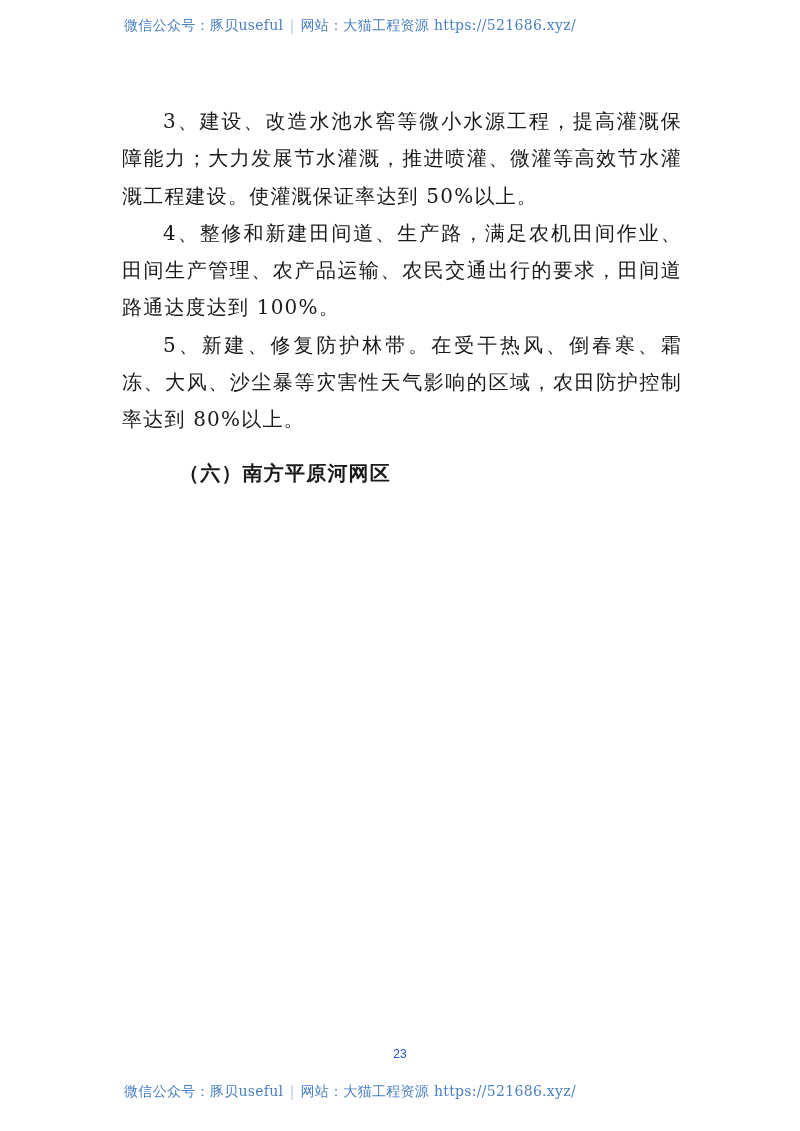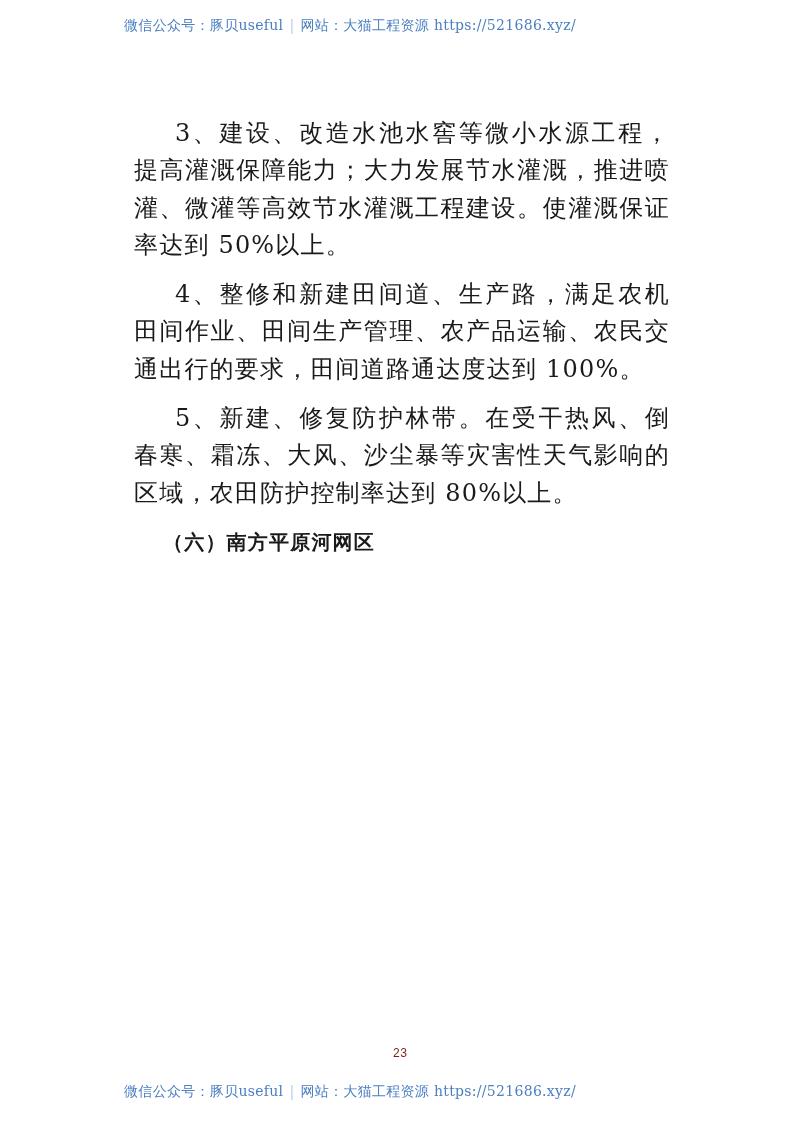--- a/index.html
+++ b/index.html
@@ -4,27 +4,27 @@
 <style>
   html, body { margin: 0; padding: 0; background: #ffffff; }
   body { width: 800px; height: 1131px; position: relative; overflow: hidden;
          font-family: "DejaVu Serif", "Liberation Serif", serif; color: #1a1a1a; }
   .watermark { position: absolute; left: 0; width: 700px; text-align: center;
                font-size: 14px; color: #4a7fc1; letter-spacing: 0.3px; white-space: nowrap; }
   .watermark .sep { color: #b9cbe3; margin: 0 6px; }
   .wm-top { top: 17px; }
   .wm-bottom { top: 1083px; }
   .content { position: absolute; left: 122px; top: 103px; width: 560px; }
-  .para { margin: 12px; font-size: 24px; line-height: 37.3px; text-align: justify;
+  .para { margin: 0; font-size: 20px; line-height: 37.3px; text-align: justify;
           text-align-last: left; letter-spacing: 1.2px; }
   .para.indent { text-indent: 41px; }
-  .heading { margin: 0; font-size: 20px; line-height: 37.3px; font-weight: bold;
+  .heading { margin: 16px; font-size: 20px; line-height: 37.3px; font-weight: bold;
              text-indent: 41px; letter-spacing: 1.2px; }
   .page-number { position: absolute; top: 1047px; left: 0; width: 800px; text-align: center;
-                 font-size: 12px; color: #7f1d1d; font-family: Liberation Mono, monospace; }
+                 font-size: 12px; color: #1d4ed8; font-family: Liberation Sans, sans-serif; }
 </style>
 </head>
 <body>
 
 <div class="watermark wm-top">
   <span>微信公众号：豚贝useful</span><span class="sep">|</span><span>网站：大猫工程资源 https://521686.xyz/</span>
 </div>
 
 <div class="content">
   <p class="para indent">3、建设、改造水池水窖等微小水源工程，提高灌溉保障能力；大力发展节水灌溉，推进喷灌、微灌等高效节水灌溉工程建设。使灌溉保证率达到 50%以上。</p>

